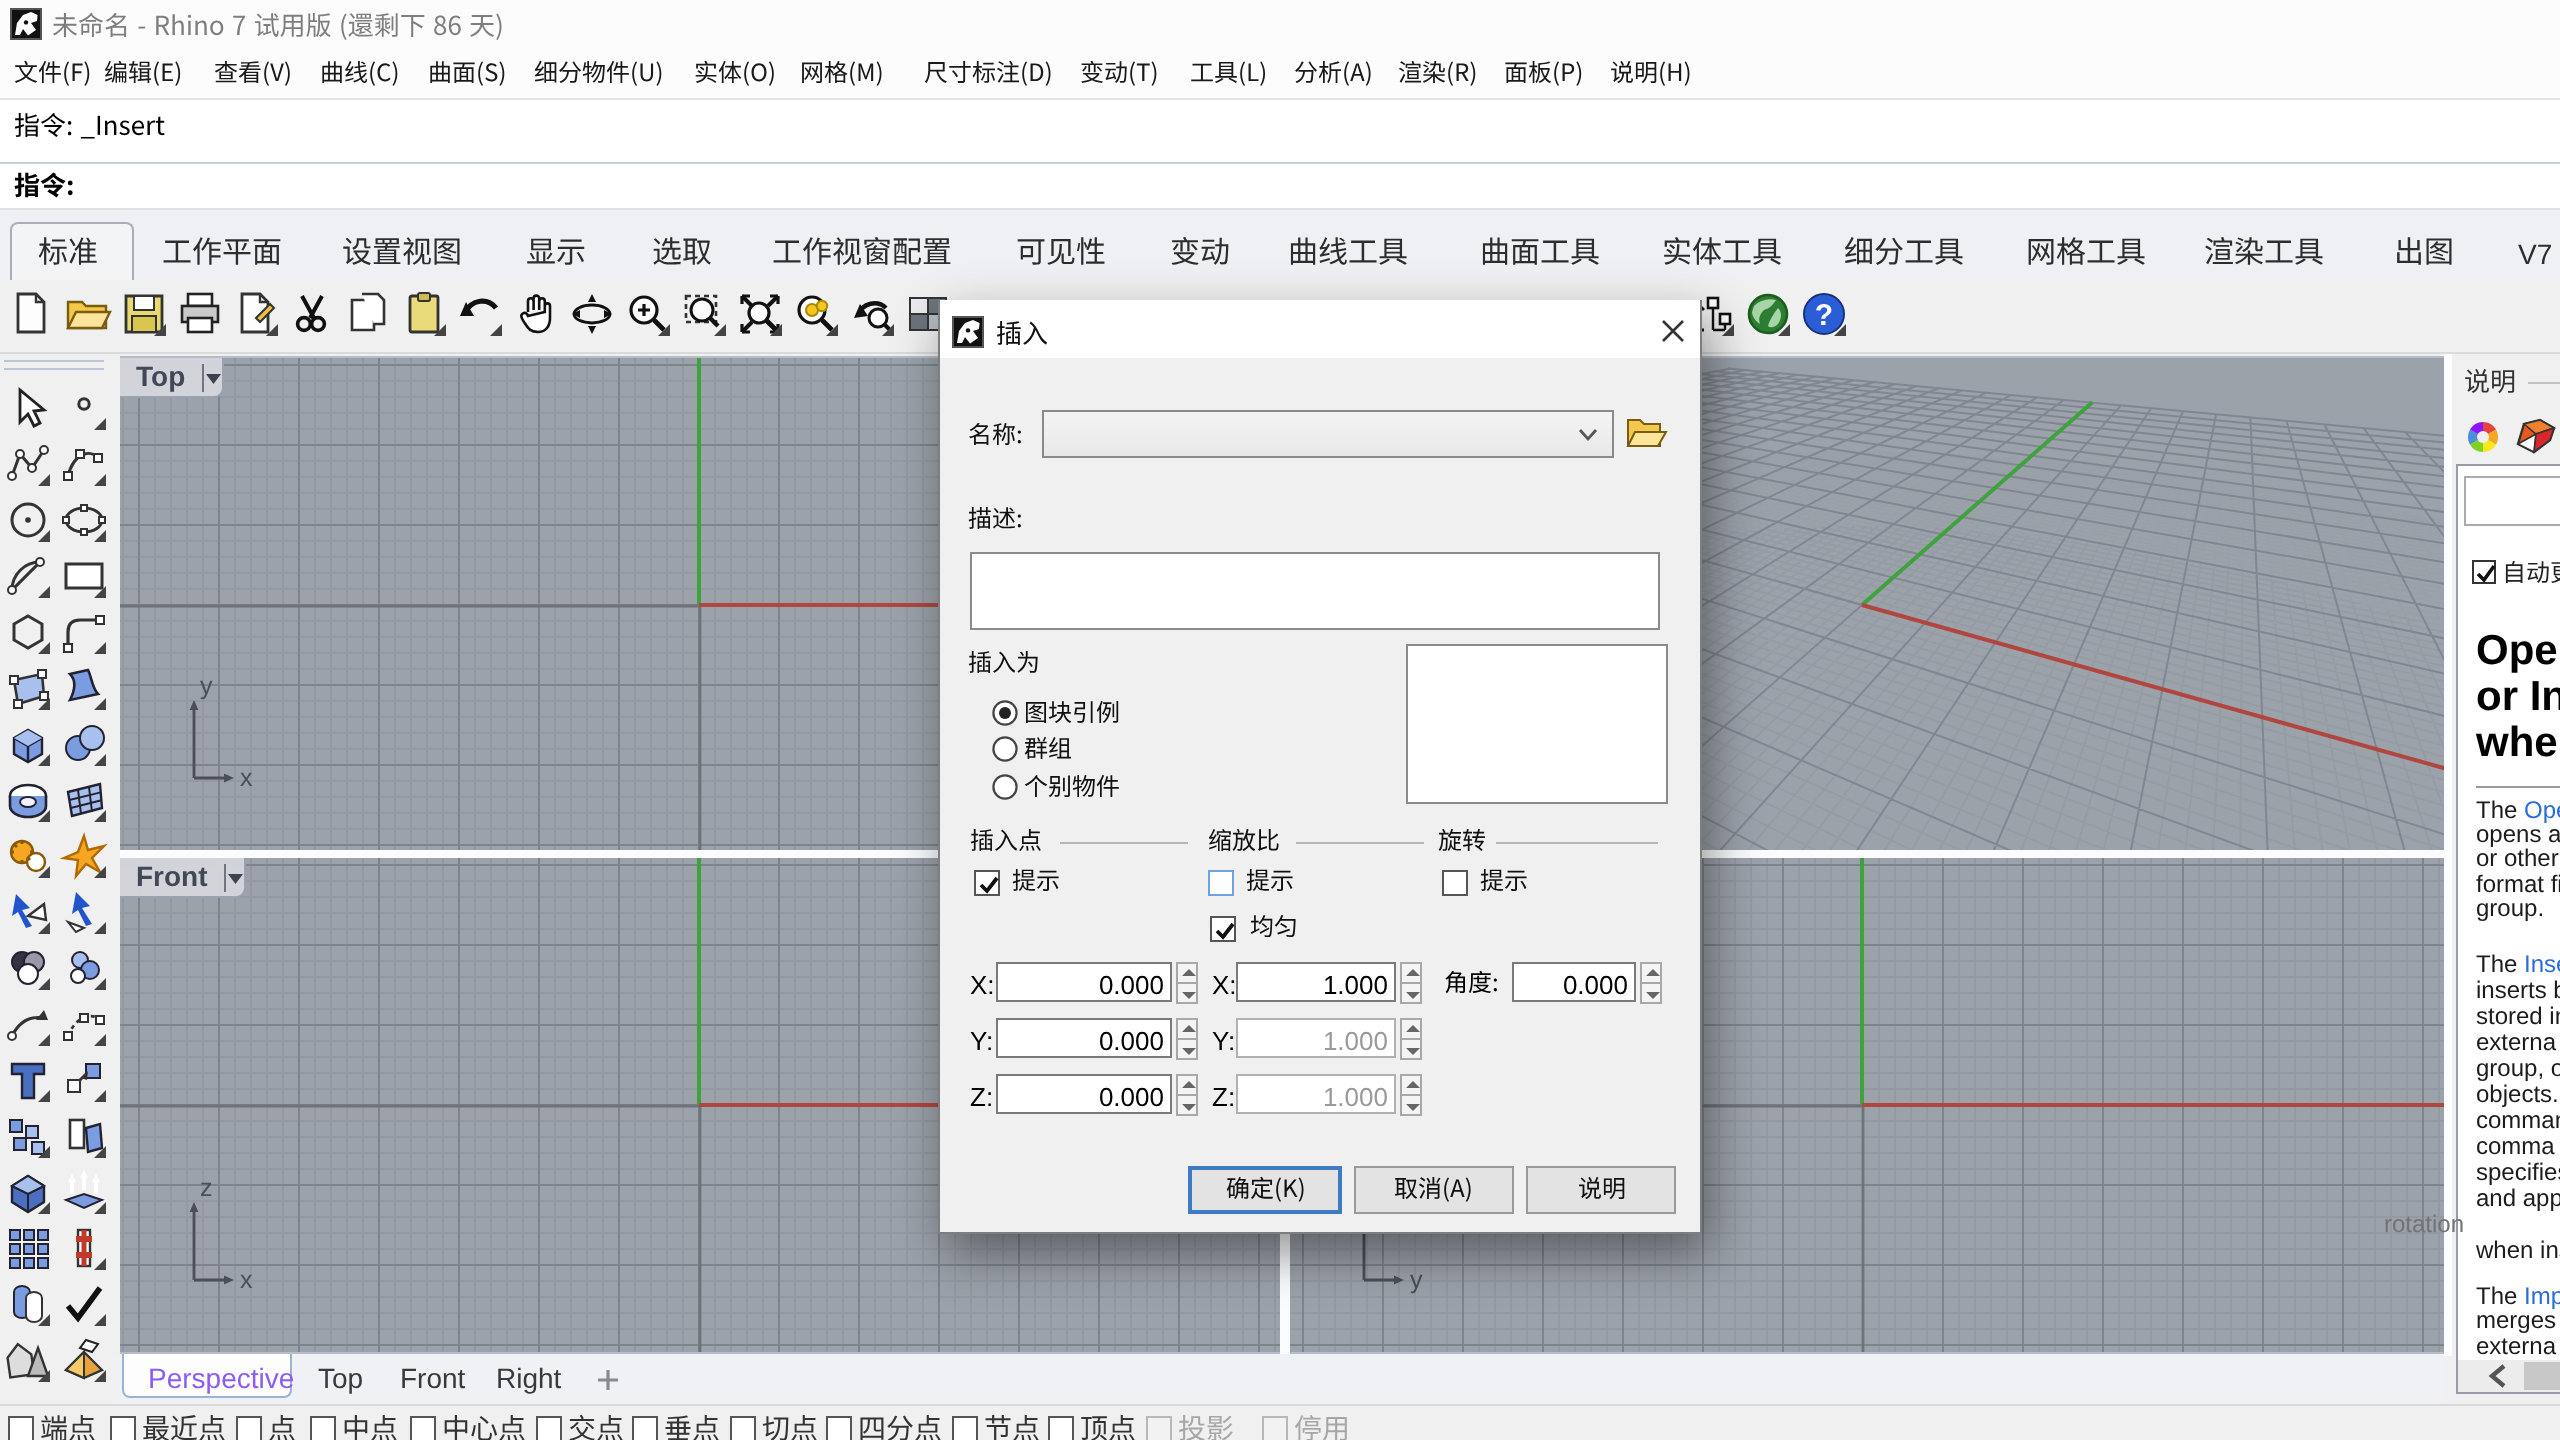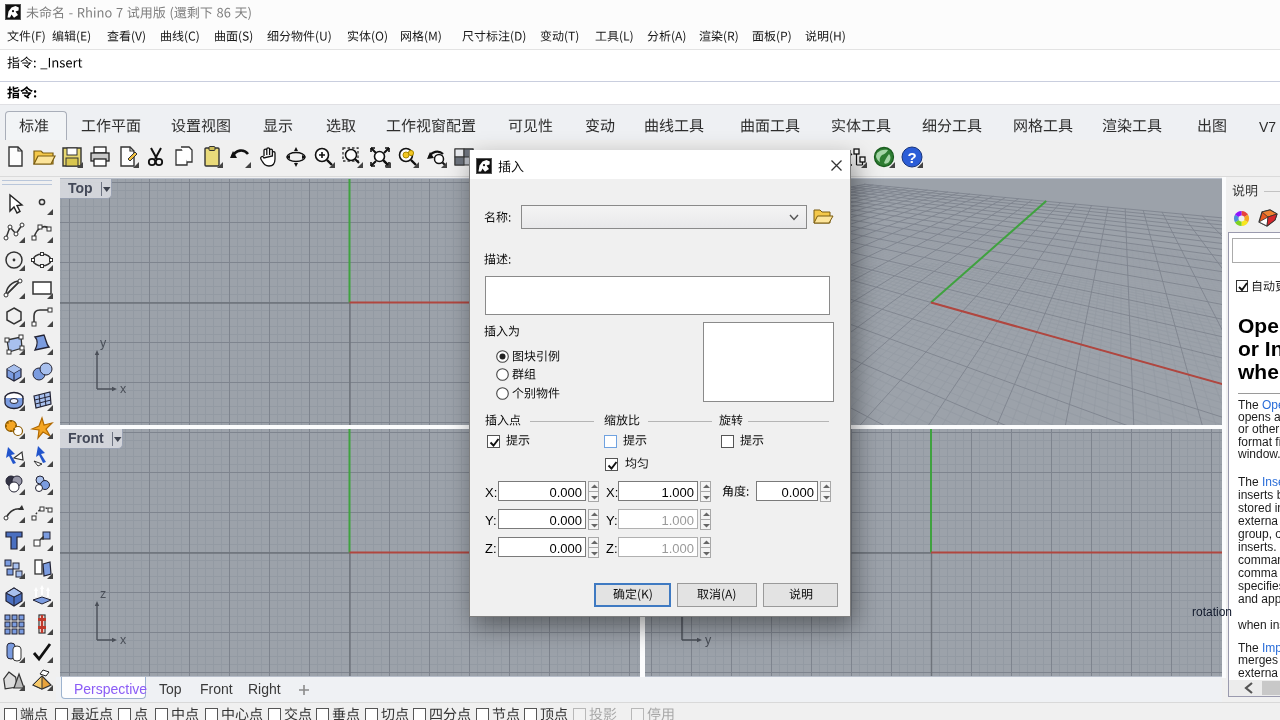--- a/index.html
+++ b/index.html
@@ -991,32 +991,32 @@
     </g>
   </svg>
 <div style="position:absolute;left:1238px;top:314px;font:bold 21px 'Liberation Sans',sans-serif;color:#000;white-space:pre;">Open</div>
 <div style="position:absolute;left:1238px;top:337px;font:bold 21px 'Liberation Sans',sans-serif;color:#000;white-space:pre;">or Inse</div>
 <div style="position:absolute;left:1238px;top:360px;font:bold 21px 'Liberation Sans',sans-serif;color:#000;white-space:pre;">when</div>
 <div style="position:absolute;left:1238px;top:393px;width:42px;height:1px;background:#9a9a9a"></div>
 <div style="position:absolute;left:1238px;top:398px;font:12px 'Liberation Sans',sans-serif;color:#1c1c1c;white-space:pre">The <span style="color:#2a6dd8">Open</span> c</div>
 <div style="position:absolute;left:1238px;top:410px;font:12px 'Liberation Sans',sans-serif;color:#1c1c1c;white-space:pre">opens a R</div>
 <div style="position:absolute;left:1238px;top:422px;font:12px 'Liberation Sans',sans-serif;color:#1c1c1c;white-space:pre">or other</div>
 <div style="position:absolute;left:1238px;top:435px;font:12px 'Liberation Sans',sans-serif;color:#1c1c1c;white-space:pre">format fi</div>
-<div style="position:absolute;left:1238px;top:447px;font:12px 'Liberation Sans',sans-serif;color:#1c1c1c;white-space:pre">window.</div>
+<div style="position:absolute;left:1238px;top:447px;font:12px 'Liberation Sans',sans-serif;color:#1c1c1c;white-space:pre">group.</div>
 <div style="position:absolute;left:1238px;top:475px;font:12px 'Liberation Sans',sans-serif;color:#1c1c1c;white-space:pre">The <span style="color:#2a6dd8">Inse</span></div>
 <div style="position:absolute;left:1238px;top:488px;font:12px 'Liberation Sans',sans-serif;color:#1c1c1c;white-space:pre">inserts b</div>
 <div style="position:absolute;left:1238px;top:501px;font:12px 'Liberation Sans',sans-serif;color:#1c1c1c;white-space:pre">stored in</div>
 <div style="position:absolute;left:1238px;top:514px;font:12px 'Liberation Sans',sans-serif;color:#1c1c1c;white-space:pre">externa f</div>
 <div style="position:absolute;left:1238px;top:527px;font:12px 'Liberation Sans',sans-serif;color:#1c1c1c;white-space:pre">group, o</div>
-<div style="position:absolute;left:1238px;top:540px;font:12px 'Liberation Sans',sans-serif;color:#1c1c1c;white-space:pre">inserts.</div>
+<div style="position:absolute;left:1238px;top:540px;font:12px 'Liberation Sans',sans-serif;color:#1c1c1c;white-space:pre">objects.</div>
 <div style="position:absolute;left:1238px;top:553px;font:12px 'Liberation Sans',sans-serif;color:#1c1c1c;white-space:pre">comman</div>
 <div style="position:absolute;left:1238px;top:566px;font:12px 'Liberation Sans',sans-serif;color:#1c1c1c;white-space:pre">comma s</div>
 <div style="position:absolute;left:1238px;top:579px;font:12px 'Liberation Sans',sans-serif;color:#1c1c1c;white-space:pre">specifies</div>
 <div style="position:absolute;left:1238px;top:592px;font:12px 'Liberation Sans',sans-serif;color:#1c1c1c;white-space:pre">and appl</div>
-<div style="position:absolute;left:1192px;top:605px;font:12px 'Liberation Sans',sans-serif;color:#0f172a;white-space:pre">rotation</div>
+<div style="position:absolute;left:1192px;top:605px;font:12px 'Liberation Sans',sans-serif;color:#737373;white-space:pre">rotation</div>
 <div style="position:absolute;left:1238px;top:618px;font:12px 'Liberation Sans',sans-serif;color:#1c1c1c;white-space:pre">when ins</div>
 <div style="position:absolute;left:1238px;top:641px;font:12px 'Liberation Sans',sans-serif;color:#1c1c1c;white-space:pre">The <span style="color:#2a6dd8">Imp</span></div>
 <div style="position:absolute;left:1238px;top:653px;font:12px 'Liberation Sans',sans-serif;color:#1c1c1c;white-space:pre">merges t</div>
 <div style="position:absolute;left:1238px;top:666px;font:12px 'Liberation Sans',sans-serif;color:#1c1c1c;white-space:pre">externa fi</div>
 <div style="position:absolute;left:1229px;top:680px;width:51px;height:16px;background:#ececec"></div>
 <svg style="position:absolute;left:1244px;top:682px" width="10" height="12">
     <path d="M8 1 L2 6 L8 11" stroke="#555" stroke-width="2.2" fill="none"></path>
   </svg>
 <div style="position:absolute;left:1262px;top:681px;width:18px;height:14px;background:#c8c8c8"></div>
 <div style="position:absolute;left:469px;top:150px;width:382px;height:467px;background:#f0f0f0;border:1px solid #7e7e7e;box-shadow:4px 10px 24px rgba(0,0,0,0.42)"></div>

